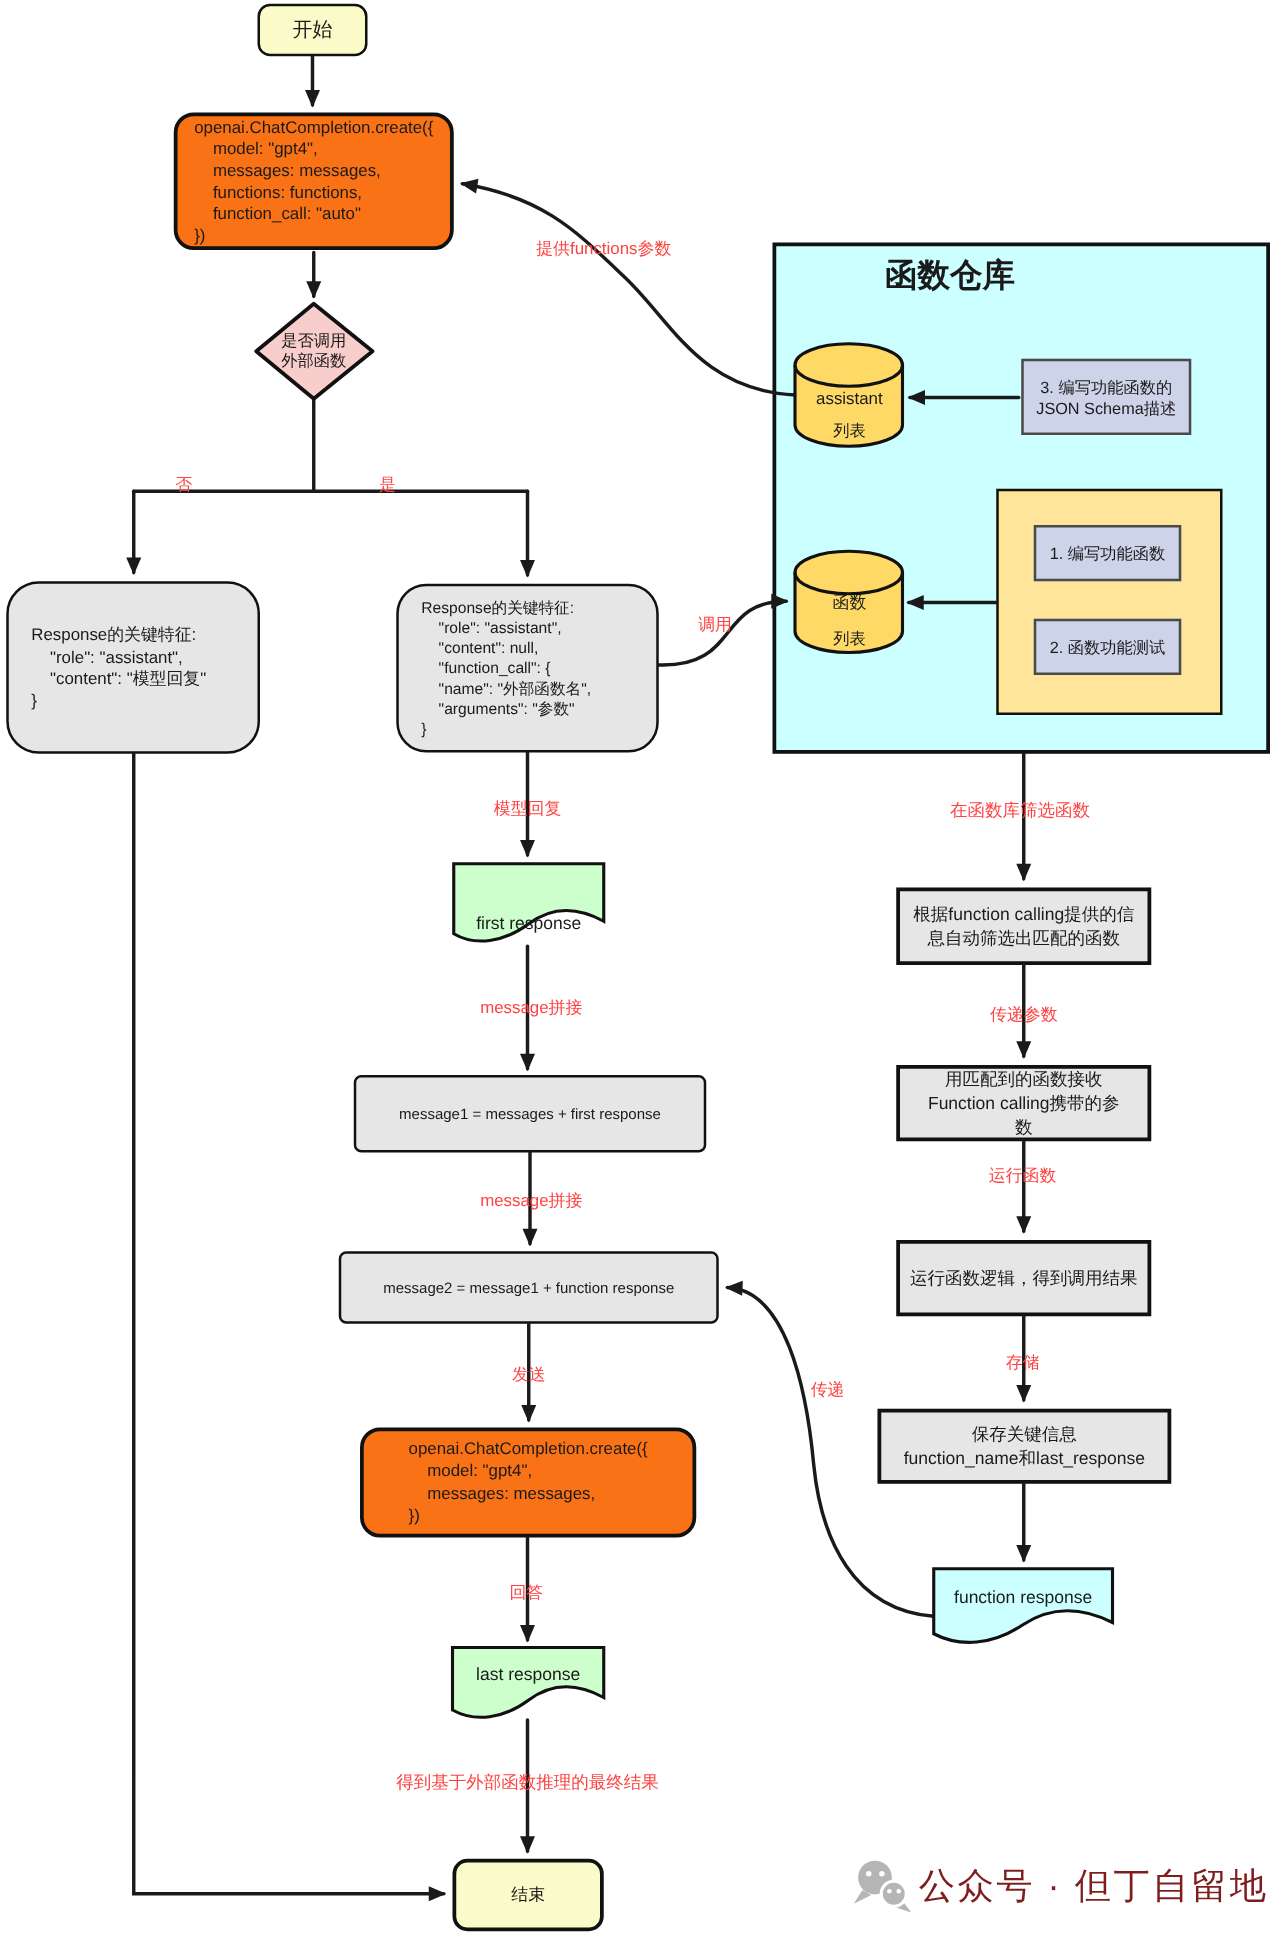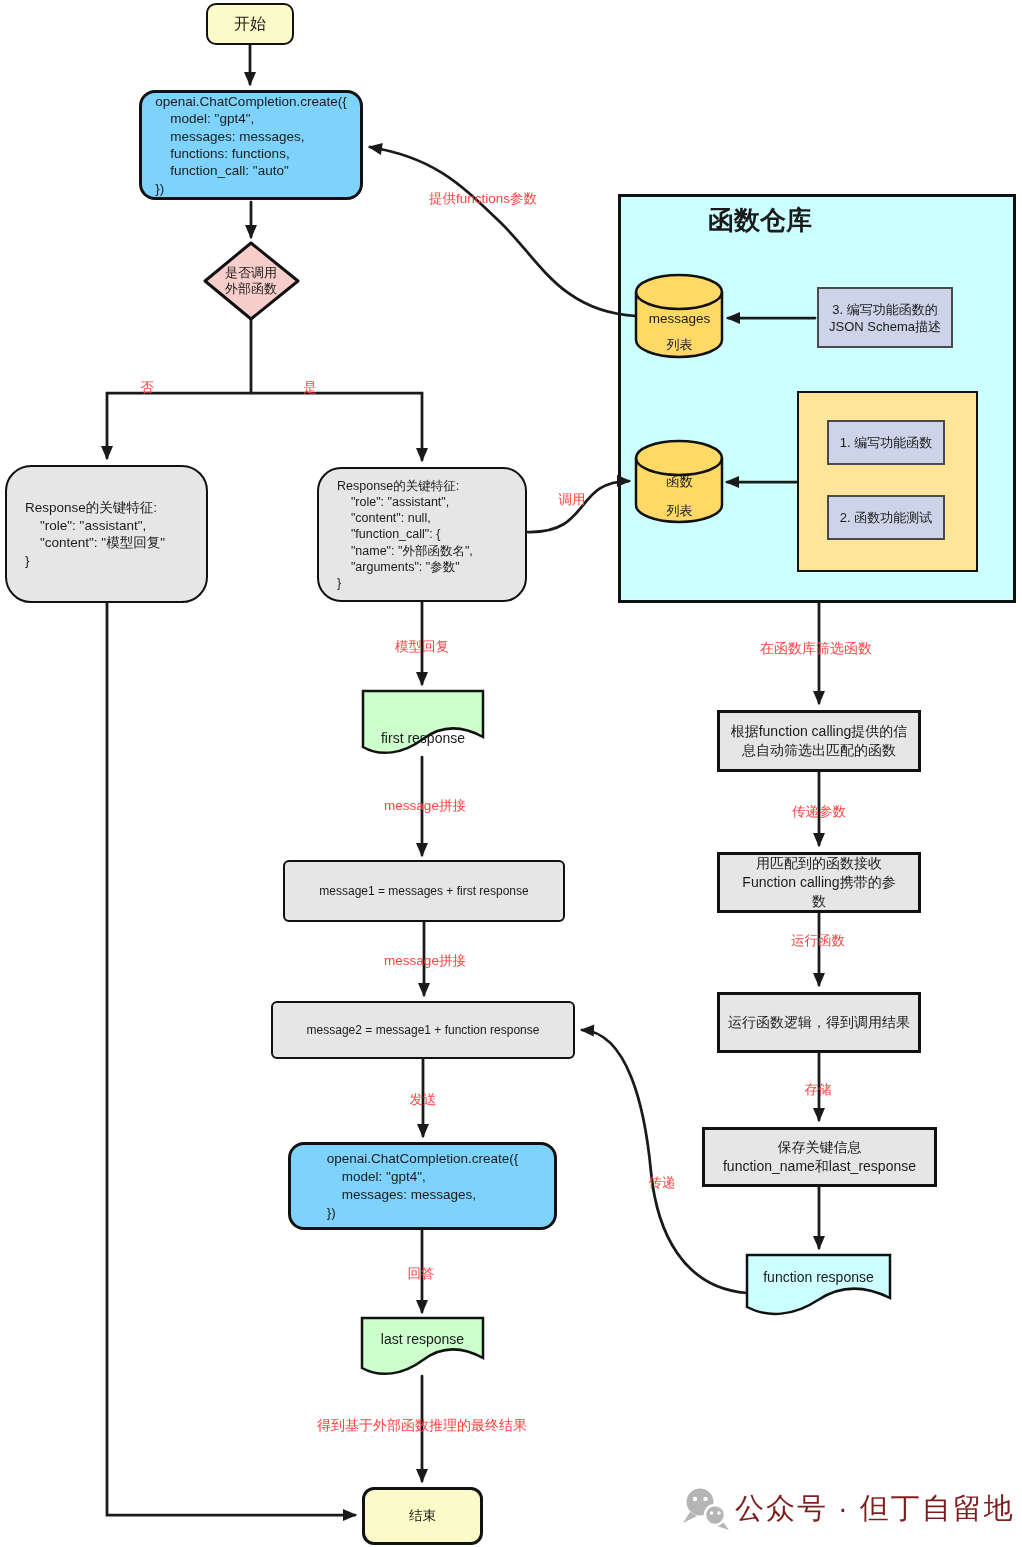--- a/index.html
+++ b/index.html
@@ -2,21 +2,21 @@
 <html><head>
 <meta charset="utf-8">
 <style>
   html,body{margin:0;padding:0;background:#ffffff;}
   .canvas{position:relative;width:1022px;height:1547px;background:#ffffff;overflow:hidden;
           font-family:"Liberation Sans","DejaVu Sans",sans-serif;color:#1a1a1a;}
   .abs{position:absolute;box-sizing:border-box;}
   .node{border:2.5px solid #111;display:flex;align-items:center;justify-content:center;text-align:center;}
   .code{white-space:pre;text-align:left;display:block;}
   .pill{border-radius:10px;background:#fbfbc9;font-size:16px;}
-  .blue{background:#7dd3fc;border-radius:16px;border-width:3px;}
+  .blue{background:#f97316;border-radius:16px;border-width:3px;}
   .gray{background:#e6e6e6;}
   .round-gray{background:#e6e6e6;border-radius:6px;font-size:12px;}
   .sharp{border-width:3px;}
   .lav{background:#cdd3e8;border:2px solid #4a4a4a;font-size:13px;white-space:pre-line;}
   .panel{background:#ccffff;border:3px solid #111;}
   .orange{background:#ffe599;border:2.5px solid #111;}
   .lbl{position:absolute;color:#ff4242;font-size:13.5px;white-space:nowrap;transform:translate(-50%,-50%);z-index:6;}
   .ovl{position:absolute;z-index:5;display:flex;align-items:center;justify-content:center;text-align:center;box-sizing:border-box;}
   .z1{z-index:1}.z3{z-index:3}
   svg.wires{position:absolute;left:0;top:0;z-index:4;pointer-events:none;}
@@ -120,21 +120,21 @@
     <span class="code" style="font-size:12.5px;line-height:16.2px;">Response的关键特征:
     "role": "assistant",
     "content": null,
     "function_call": {
     "name": "外部函数名",
     "arguments": "参数"
 }</span>
   </div>
 
   <div class="ovl panel-title" style="left:660px;top:204px;width:200px;height:32px;">函数仓库</div>
-  <div class="ovl" style="left:637px;top:308px;width:85px;height:20px;font-size:13.5px;">messages</div>
+  <div class="ovl" style="left:637px;top:308px;width:85px;height:20px;font-size:13.5px;">assistant</div>
   <div class="ovl" style="left:637px;top:335px;width:85px;height:20px;font-size:13px;">列表</div>
   <div class="ovl" style="left:637px;top:472px;width:85px;height:20px;font-size:13.5px;">函数</div>
   <div class="ovl" style="left:637px;top:501px;width:85px;height:20px;font-size:13px;">列表</div>
 
   <div class="abs node lav z3" style="left:817px;top:287px;width:136px;height:61px;line-height:17px;text-align:center;">3. 编写功能函数的
 JSON Schema描述</div>
   <div class="abs node lav z3" style="left:827px;top:420px;width:118px;height:45px;">1. 编写功能函数</div>
   <div class="abs node lav z3" style="left:827px;top:495px;width:118px;height:45px;">2. 函数功能测试</div>
 
   <div class="abs node gray sharp z3" style="left:717px;top:710px;width:204px;height:62px;font-size:14px;line-height:19px;padding:0 6px;">根据function calling提供的信息自动筛选出匹配的函数</div>
@@ -168,17 +168,17 @@
   <span class="lbl" style="left:422px;top:647px;">模型回复</span>
   <span class="lbl" style="left:425px;top:806px;">message拼接</span>
   <span class="lbl" style="left:425px;top:961px;">message拼接</span>
   <span class="lbl" style="left:423px;top:1100px;">发送</span>
   <span class="lbl" style="left:421px;top:1274px;">回答</span>
   <span class="lbl" style="left:422px;top:1426px;font-size:14px;">得到基于外部函数推理的最终结果</span>
   <span class="lbl" style="left:816px;top:649px;font-size:14px;">在函数库筛选函数</span>
   <span class="lbl" style="left:819px;top:812px;">传递参数</span>
   <span class="lbl" style="left:818px;top:941px;">运行函数</span>
   <span class="lbl" style="left:818px;top:1090px;">存储</span>
-  <span class="lbl" style="left:662px;top:1183px;">传递</span>
+  <span class="lbl" style="left:662px;top:1112px;">传递</span>
 
   <span class="wm-text" style="left:735px;top:1489px;">公众号 · 但丁自留地</span>
 
 </div>
 
 </body></html>

